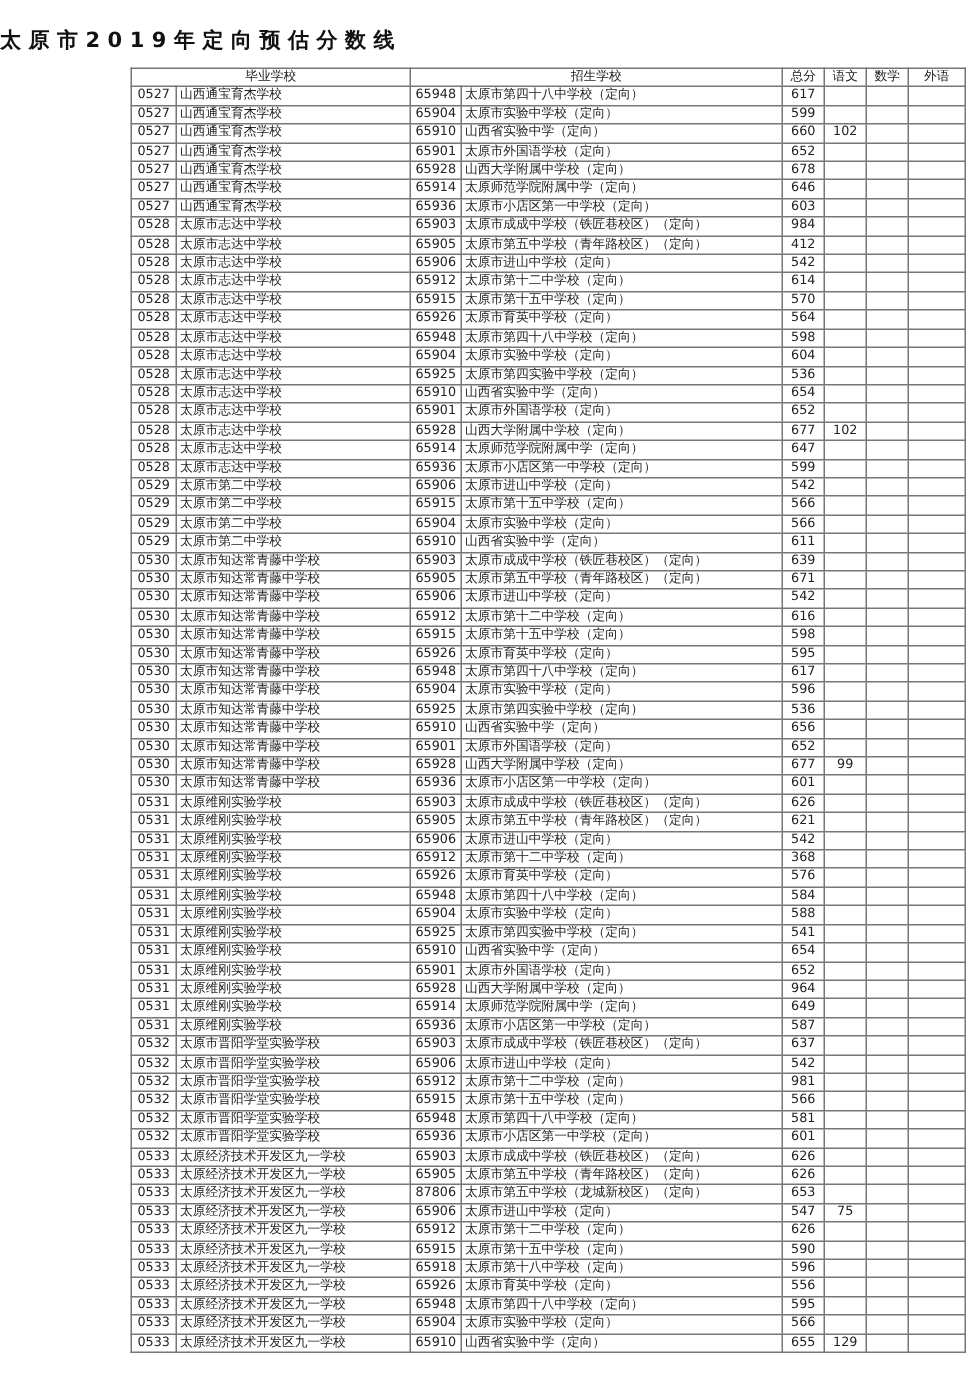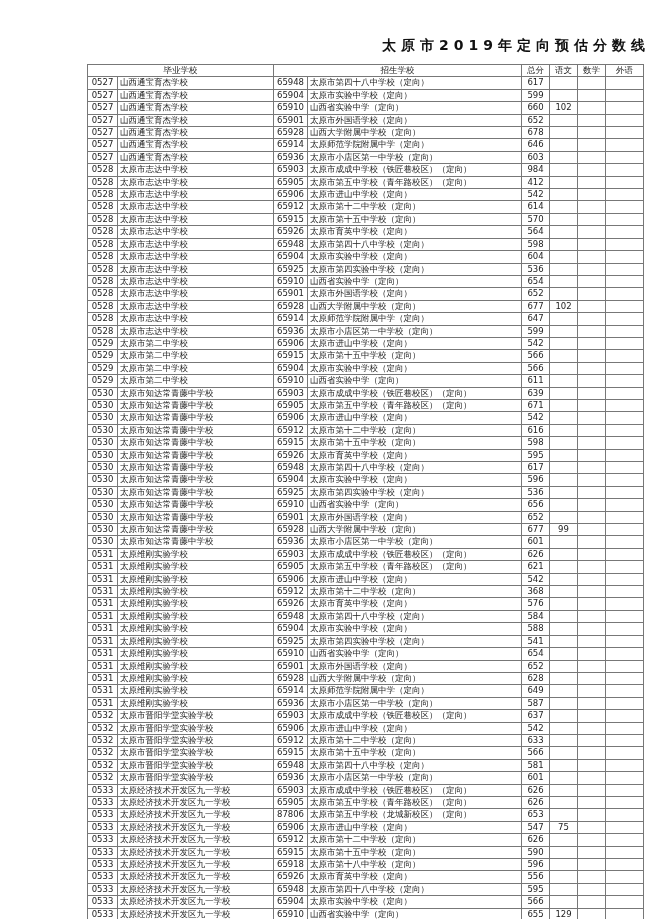--- a/index.html
+++ b/index.html
@@ -11,26 +11,26 @@
     font-family: "DejaVu Sans", sans-serif;
     color: #222222;
   }
   .page {
     width: 650px;
     height: 919px;
     background: #ffffff;
     overflow: hidden;
   }
   .title {
-    text-align: right;
+    text-align: left;
     font-weight: bold;
     font-size: 14px;
     letter-spacing: 5px;
     color: #111111;
-    padding-top: 37px;
+    padding-top: 18px;
     padding-bottom: 9px;
   }
   table.score-table {
     border-collapse: collapse;
     table-layout: fixed;
     width: 556px;
     margin-left: 87px;
   }
   .score-table th, .score-table td {
     border: 1px solid #777777;
@@ -554,21 +554,21 @@
     <td class="c">652</td>
     <td class="c"></td>
     <td class="c"></td>
     <td class="c"></td>
   </tr>
         <tr>
     <td class="c">0531</td>
     <td class="l">太原维刚实验学校</td>
     <td class="c">65928</td>
     <td class="l">山西大学附属中学校（定向）</td>
-    <td class="c">628</td>
+    <td class="c">964</td>
     <td class="c"></td>
     <td class="c"></td>
     <td class="c"></td>
   </tr>
         <tr>
     <td class="c">0531</td>
     <td class="l">太原维刚实验学校</td>
     <td class="c">65914</td>
     <td class="l">太原师范学院附属中学（定向）</td>
     <td class="c">649</td>
@@ -604,21 +604,21 @@
     <td class="c">542</td>
     <td class="c"></td>
     <td class="c"></td>
     <td class="c"></td>
   </tr>
         <tr>
     <td class="c">0532</td>
     <td class="l">太原市晋阳学堂实验学校</td>
     <td class="c">65912</td>
     <td class="l">太原市第十二中学校（定向）</td>
-    <td class="c">633</td>
+    <td class="c">981</td>
     <td class="c"></td>
     <td class="c"></td>
     <td class="c"></td>
   </tr>
         <tr>
     <td class="c">0532</td>
     <td class="l">太原市晋阳学堂实验学校</td>
     <td class="c">65915</td>
     <td class="l">太原市第十五中学校（定向）</td>
     <td class="c">566</td>

